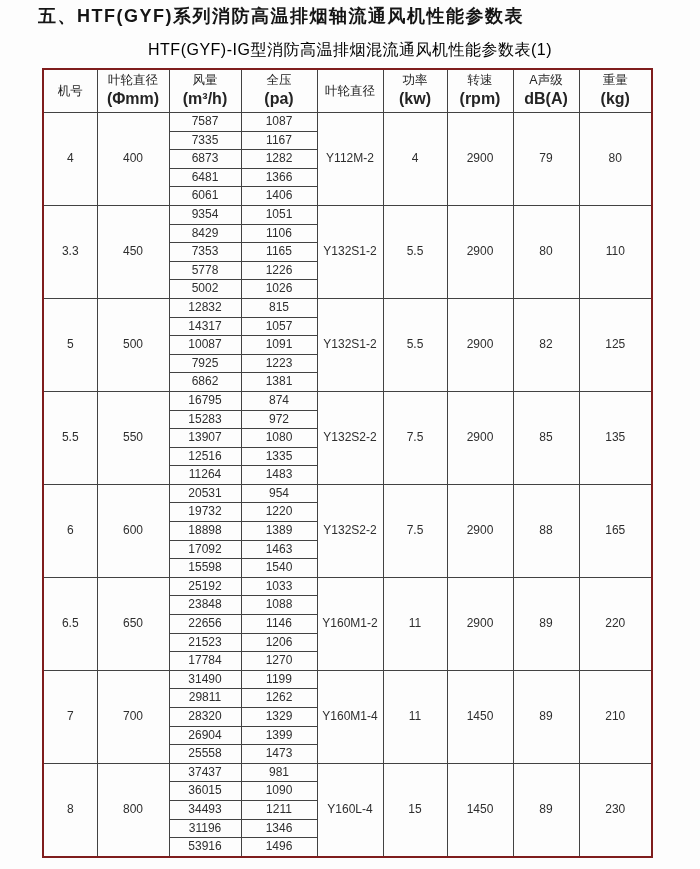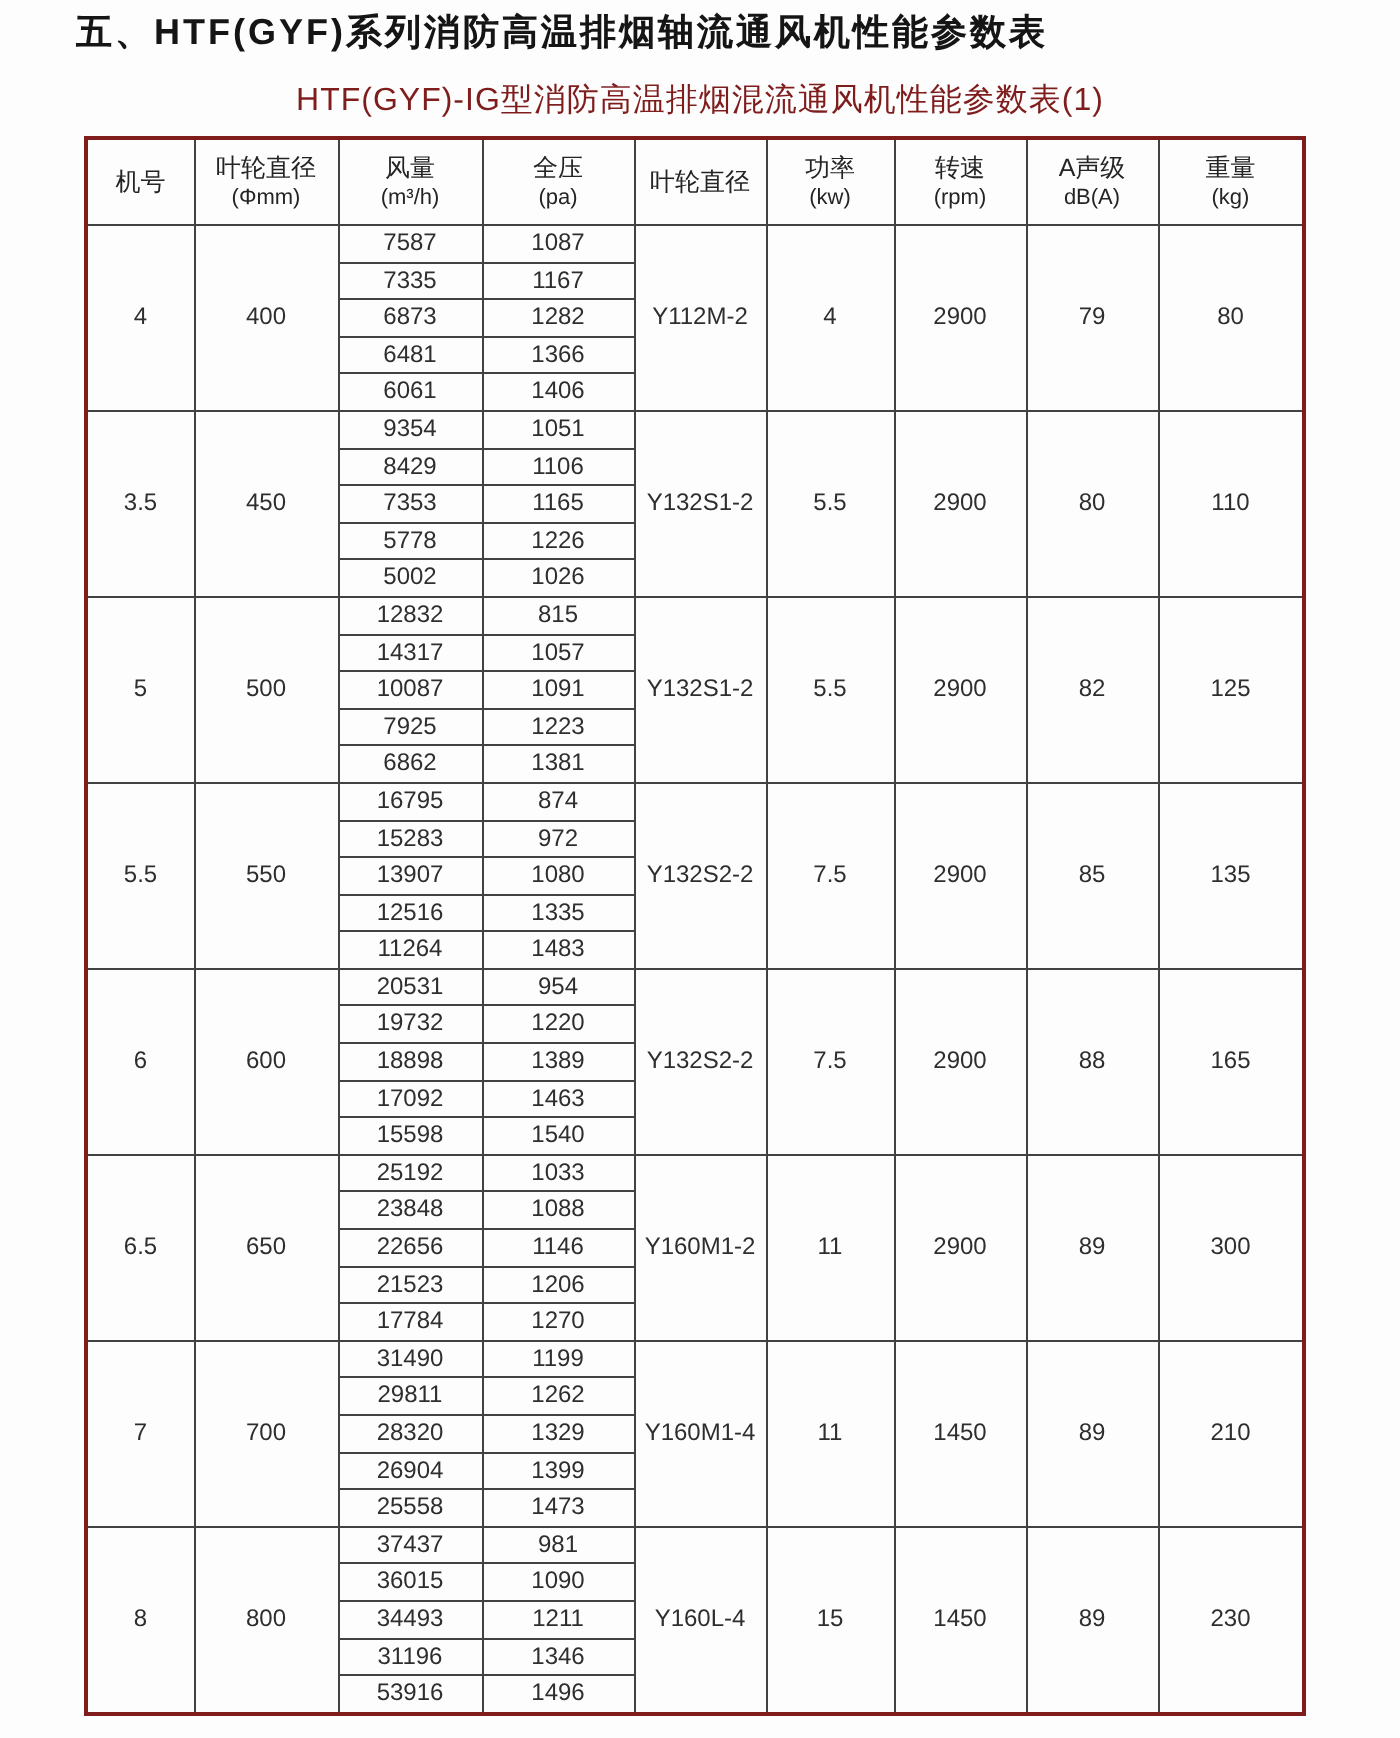--- a/index.html
+++ b/index.html
@@ -31,21 +31,21 @@
   .doc-subtitle {
     position: absolute;
     left: 0;
     top: 40px;
     width: 100%;
     margin: 0;
     text-align: center;
     font-size: 16px;
     font-weight: normal;
     letter-spacing: 0.5px;
-    color: #7f1d1d;
+    color: #000000;
     white-space: nowrap;
   }
   table.spec {
     position: absolute;
     left: 42px;
     top: 68px;
     border-collapse: collapse;
     table-layout: fixed;
     width: 609px;
     border: 2px solid #7f1d1d;
@@ -65,21 +65,22 @@
     height: 42px;
     font-weight: normal;
     font-size: 12.5px;
     color: #242424;
   }
   table.spec thead th .hline {
     display: block;
     line-height: 1.3;
   }
   table.spec thead th .hline.sub {
-    font-size: 11px;
+    font-size: 16px;
+    font-weight: bold;
   }
   table.spec tbody td {
     height: 17.6px;
     line-height: 17.6px;
   }
 </style>
 </head>
 <body>
 
 <div class="page">
@@ -162,21 +163,21 @@
         </tr>
         <tr>
           <td>6481</td>
           <td>1366</td>
         </tr>
         <tr>
           <td>6061</td>
           <td>1406</td>
         </tr>
         <tr>
-          <td rowspan="5">3.5</td>
+          <td rowspan="5">3.3</td>
           <td rowspan="5">450</td>
           <td>9354</td>
           <td>1051</td>
           <td rowspan="5">Y132S1-2</td>
           <td rowspan="5">5.5</td>
           <td rowspan="5">2900</td>
           <td rowspan="5">80</td>
           <td rowspan="5">110</td>
         </tr>
         <tr>
@@ -278,21 +279,21 @@
         </tr>
         <tr>
           <td rowspan="5">6.5</td>
           <td rowspan="5">650</td>
           <td>25192</td>
           <td>1033</td>
           <td rowspan="5">Y160M1-2</td>
           <td rowspan="5">11</td>
           <td rowspan="5">2900</td>
           <td rowspan="5">89</td>
-          <td rowspan="5">300</td>
+          <td rowspan="5">220</td>
         </tr>
         <tr>
           <td>23848</td>
           <td>1088</td>
         </tr>
         <tr>
           <td>22656</td>
           <td>1146</td>
         </tr>
         <tr>

